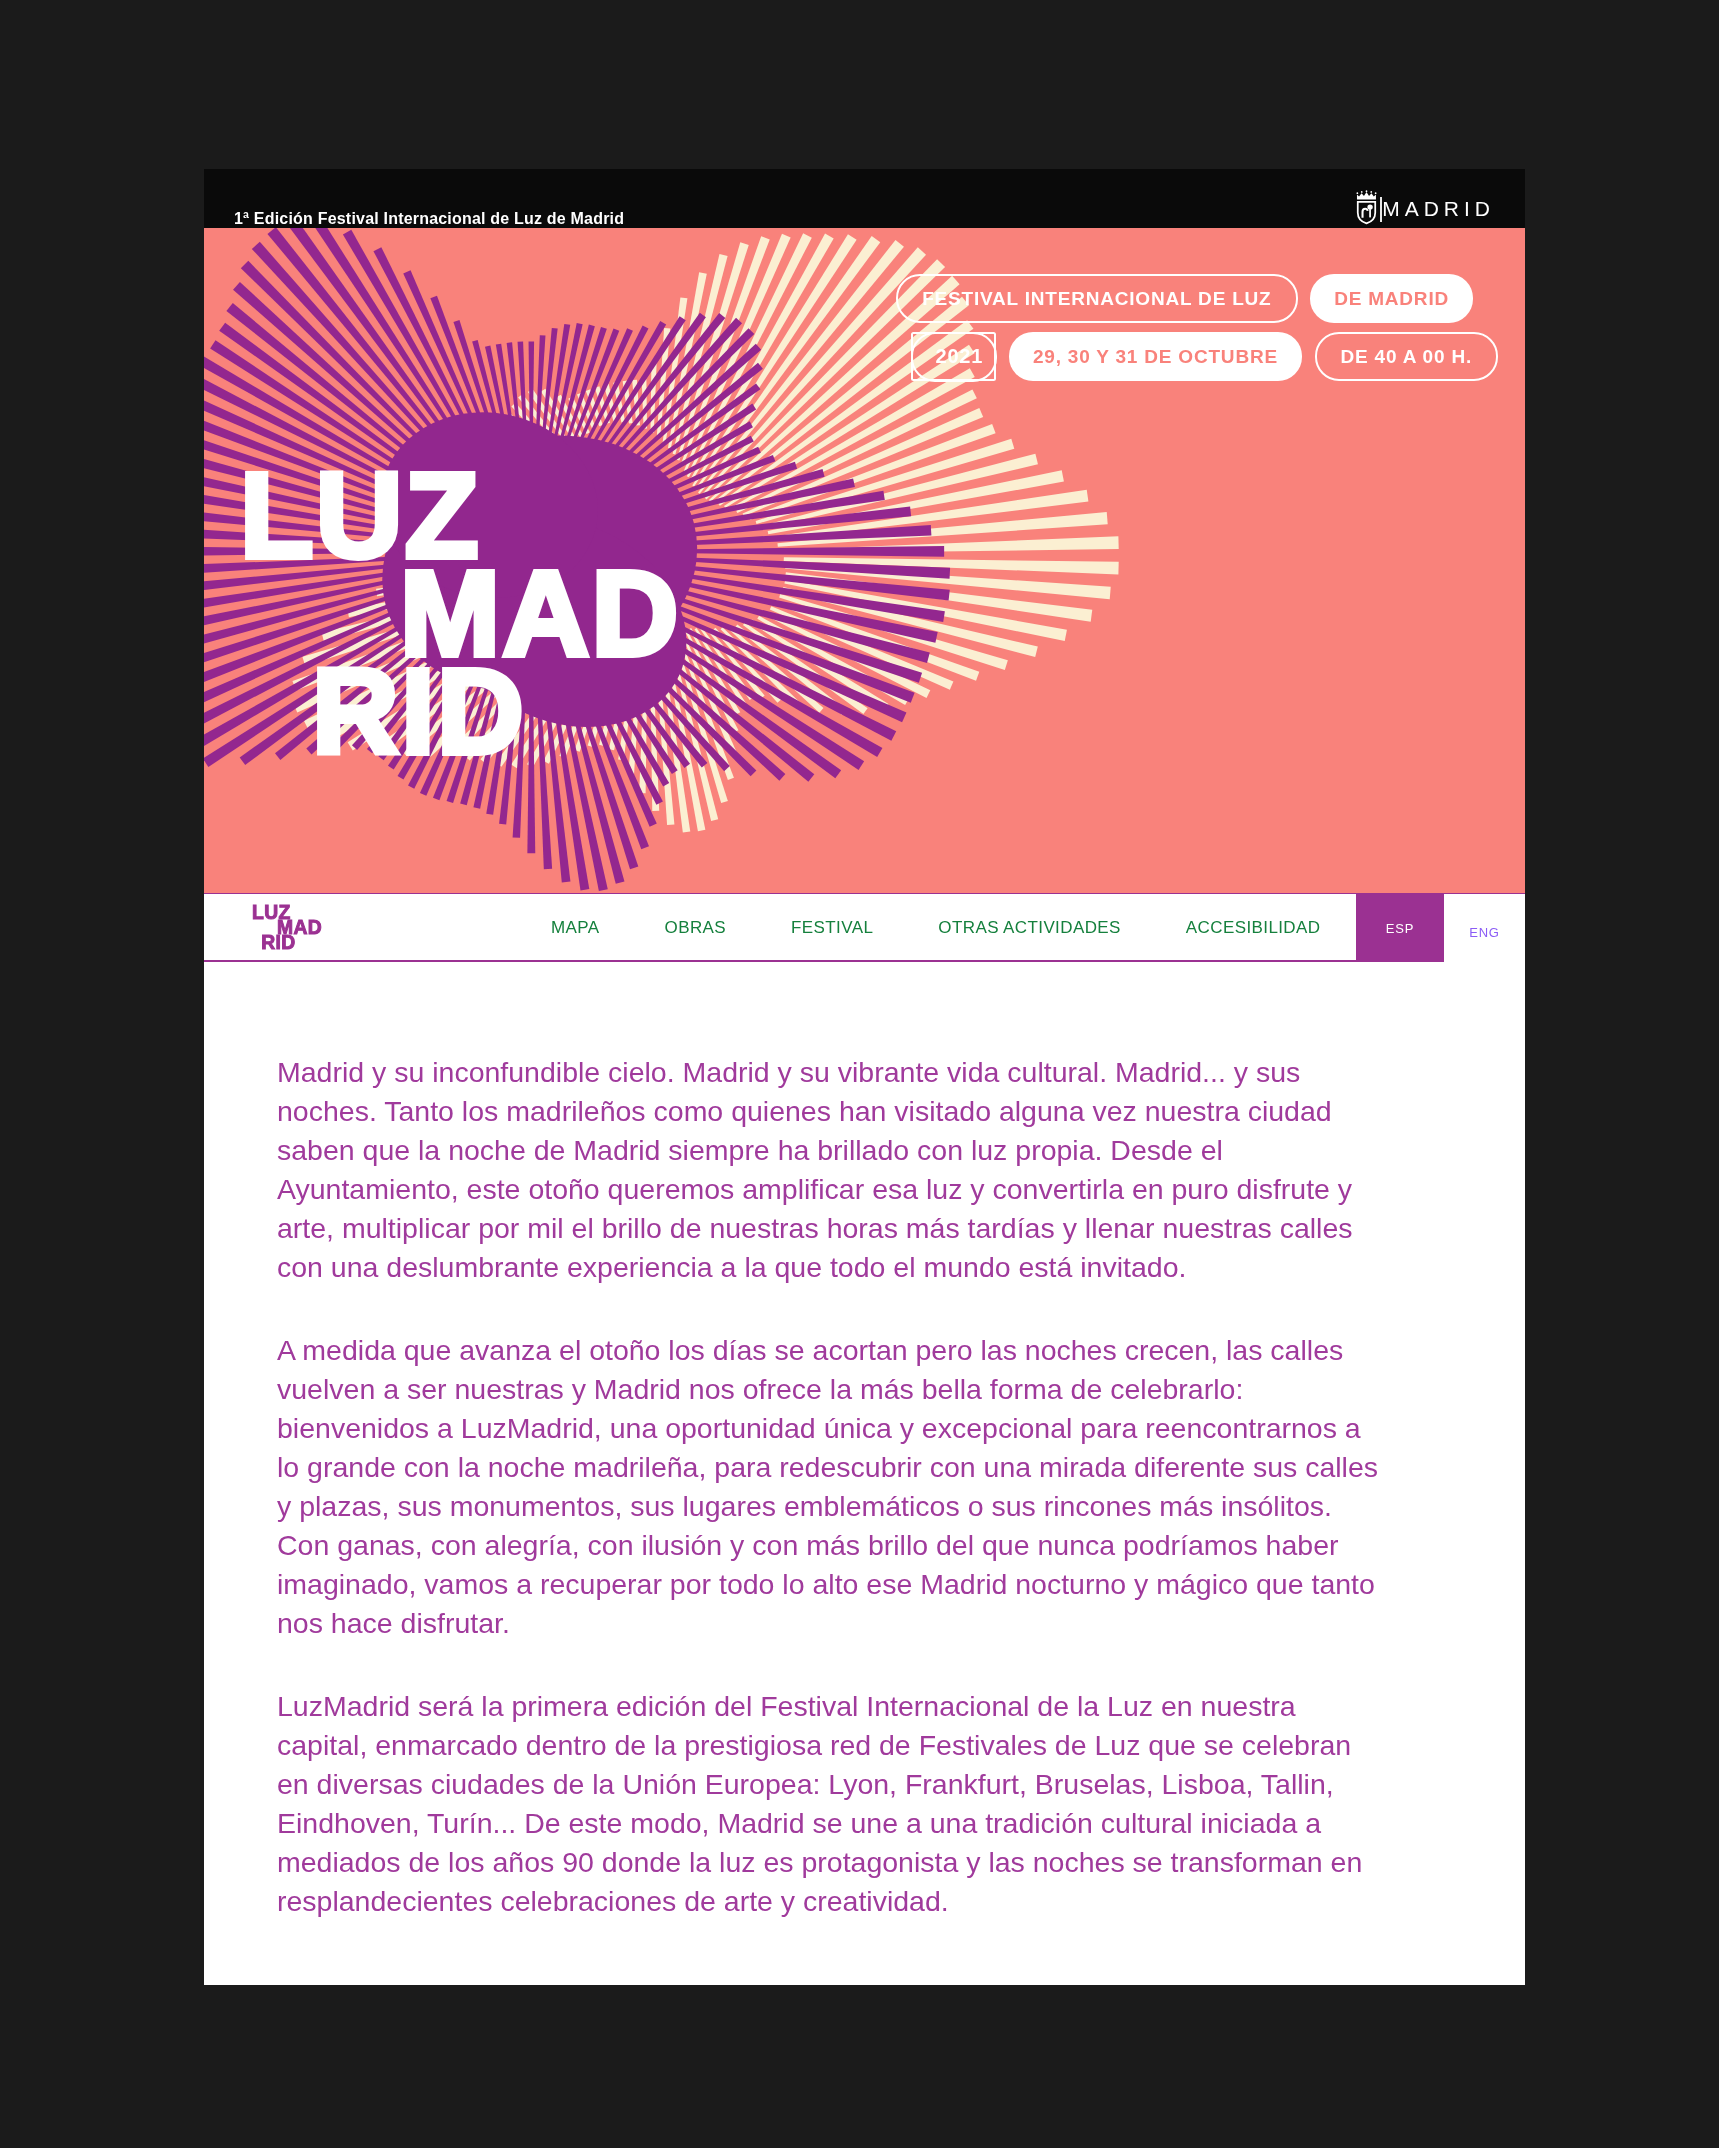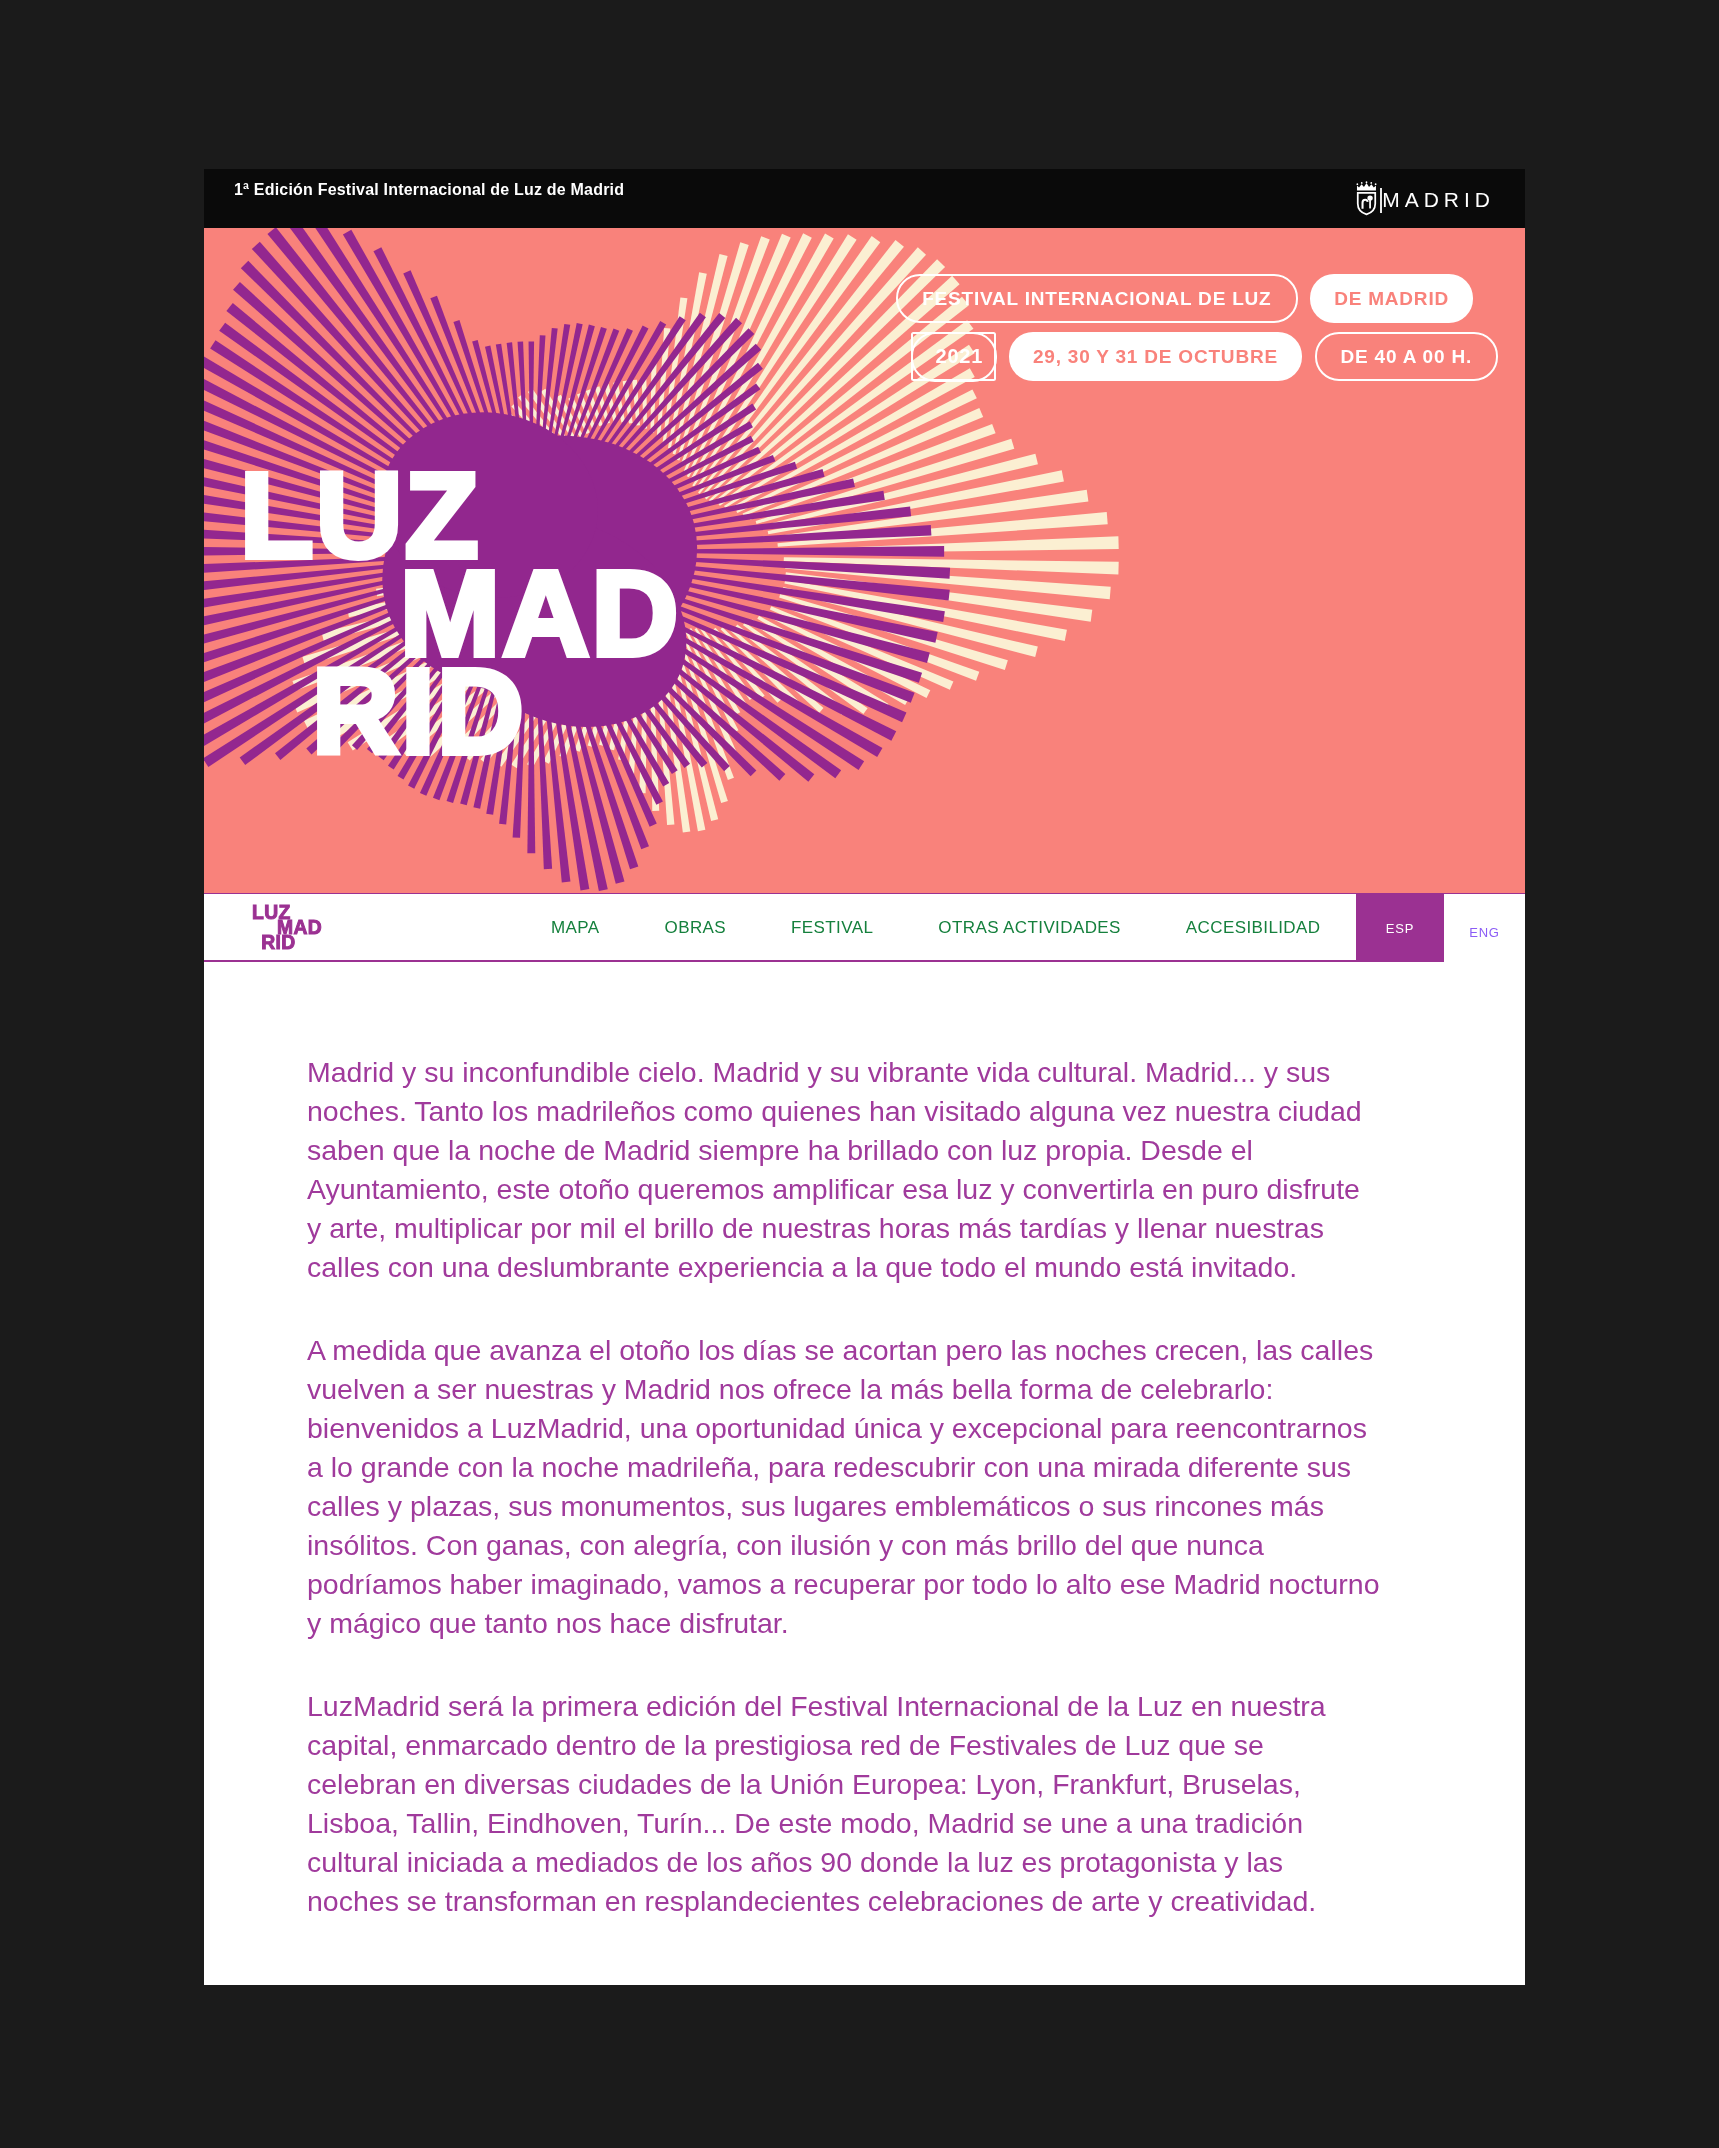--- a/index.html
+++ b/index.html
@@ -2,21 +2,21 @@
 <html style="font-size:13.4px"><head>
 <meta charset="utf-8">
 <style>
   * { margin:0; padding:0; box-sizing:border-box; }
   html,body { width:1719px; height:2148px; }
   body { background:#1B1B1B; font-family:"Liberation Sans", sans-serif; position:relative; overflow:hidden; }
 
   .page { position:absolute; left:204px; top:169px; width:1321px; height:1816px; background:#FFFFFF; overflow:hidden; }
 
   
-  .topbar { height:59px; background:#0A0A0A; display:flex; align-items:flex-start; justify-content:space-between; padding:12px 30px; }
+  .topbar { height:59px; background:#0A0A0A; display:flex; align-items:flex-end; justify-content:space-between; padding:0 30px; }
   .topbar-title { color:#FFFFFF; font-size:16px; font-weight:700; letter-spacing:0.2px; }
   .citylogo { display:flex; align-items:center; cursor:pointer; }
   .citylogo .sep { width:1.7px; height:25px; background:rgba(255,255,255,.9); }
   .citylogo .citytext { color:#FFFFFF; font-size:21px; letter-spacing:5px; font-weight:400; }
 
   
   .hero { position:relative; height:665px; background:#F9827B; overflow:hidden; }
   .hero svg.burst { position:absolute; left:0; top:0; }
 
   .badges { position:absolute; top:46px; right:27px; display:flex; flex-direction:column; align-items:flex-end; gap:9.2px; z-index:3; }
@@ -42,21 +42,21 @@
   .navlogo .n2 { margin-left:25px; }
   .navlogo .n3 { margin-left:9.2px; }
   .menu { position:absolute; left:347px; top:0; height:100%; display:flex; align-items:center; gap:65px; list-style:none; }
   .menu li { color:#15803d; font-size:17px; letter-spacing:0.4px; cursor:pointer; white-space:nowrap; }
   .lang { position:absolute; right:0; top:0; height:100%; display:flex; z-index:2; }
   .lang .lang-btn { display:flex; align-items:center; justify-content:center; font-size:13px; letter-spacing:0.8px; cursor:pointer; }
   .lang .esp { width:88px; background:#9B3192; color:#FFFFFF; }
   .lang .eng { width:81px; height:112%; background:#FFFFFF; color:#8b5cf6; }
 
   
-  .content { padding:91px 145px 0 103px; background:#FFFFFF; }
+  .content { padding:91px 145px 0 73px; background:#FFFFFF; }
   .content p { font-size:28.5px; line-height:39px; color:#A03A9C; margin:0 0 44px 0; }
 </style>
 </head>
 <body>
 
 <div class="page">
 
   <header class="topbar">
     <div class="topbar-title">1ª Edición Festival Internacional de Luz de Madrid</div>
     <div class="citylogo">

